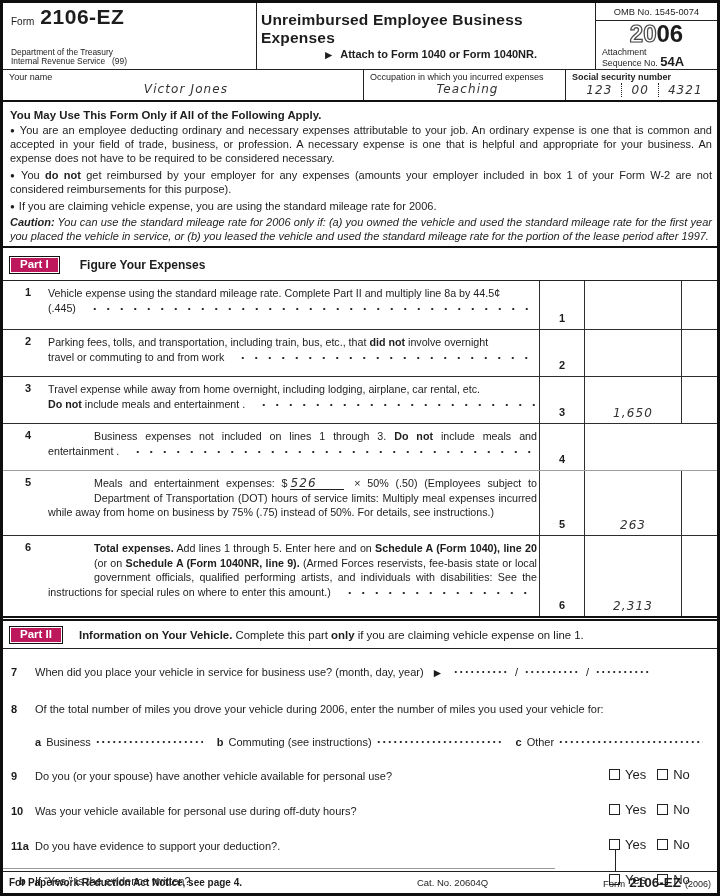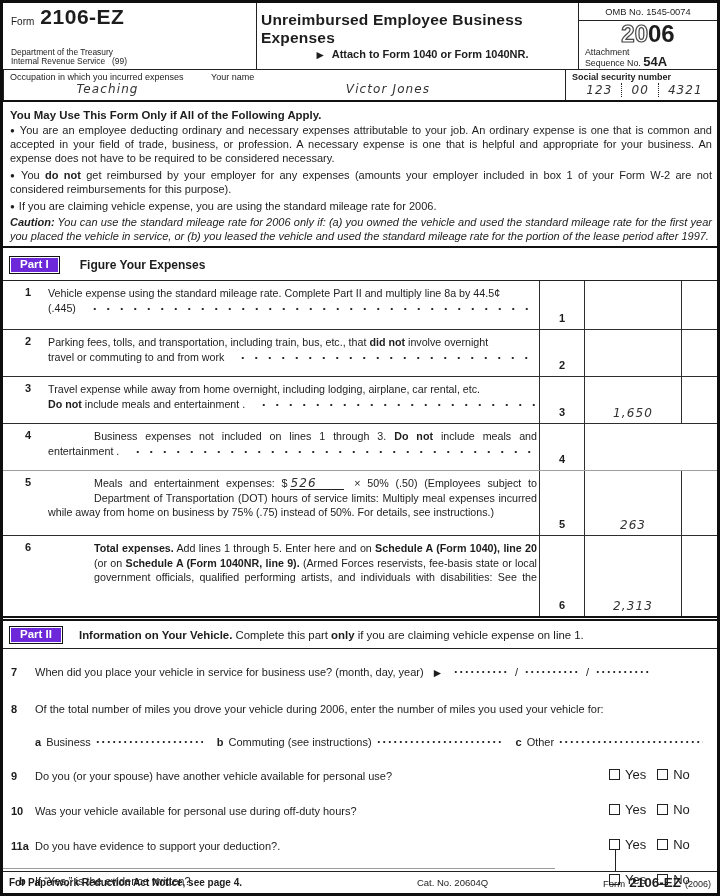--- a/index.html
+++ b/index.html
@@ -17,21 +17,21 @@
   .hdr-left{width:254px;border-right:1px solid #222;padding:4px 6px 2px 8px;box-sizing:border-box;
             display:flex;flex-direction:column;justify-content:space-between;}
   .formline{display:flex;align-items:flex-end;gap:6px;}
   .formword{font-size:10px;}
   .formnum{font-size:21px;font-weight:800;letter-spacing:.5px;line-height:20px;}
   .dept{font-size:8.4px;line-height:9.6px;}
   .hdr-center{flex:1;display:flex;flex-direction:column;align-items:center;justify-content:space-between;
               padding:8px 4px 9px;box-sizing:border-box;}
   .title{font-size:15.5px;font-weight:800;letter-spacing:.2px;}
   .attach{font-size:11px;font-weight:700;}
-  .hdr-right{width:139px;border-left:1px solid #222;box-sizing:border-box;display:flex;flex-direction:column;}
+  .hdr-right{width:122px;border-left:1px solid #222;box-sizing:border-box;display:flex;flex-direction:column;}
   .omb{font-size:9.3px;text-align:center;padding:4px 2px 3px;border-bottom:1px solid #222;}
   .year{text-align:center;font-size:24px;font-weight:800;line-height:24px;padding-top:1px;}
   .yr-out{color:#fff;-webkit-text-stroke:1.2px #4a4a4a;text-shadow:0 0 1px #555;}
   .attseq{font-size:8.8px;line-height:10px;padding:1px 0 0 6px;}
   .seqval{font-size:13px;font-weight:800;}
 
   
   .idrow{top:66px;height:33px;display:flex;border-top:1px solid #222;border-bottom:2px solid #111;box-sizing:border-box;}
   .idcell{box-sizing:border-box;padding:2px 0 0 6px;position:relative;}
   .idcell .lbl{font-size:9px;}
@@ -48,21 +48,21 @@
   .elig p{margin:3px 0;line-height:13.9px;text-align:justify;}
   .bullet{font-size:8px;vertical-align:1px;margin-right:4px;}
   .caution{line-height:13.5px;}
 
   .rule-thick{top:243px;border-top:2.5px solid #111;}
 
   
   .parthdr{display:flex;align-items:center;gap:20px;padding-left:6px;}
   .p1hdr{top:250px;height:24px;}
   .badge{border:1px solid #111;padding:1px;display:inline-block;}
-  .badge>span{display:block;background:#6d28d9;color:#fff;font-weight:700;font-size:11.5px;padding:0 9px 2px;}
+  .badge>span{display:block;background:#be185d;color:#fff;font-weight:700;font-size:11.5px;padding:0 9px 2px;}
   .p1title{font-size:12px;font-weight:800;}
 
   
   .table{top:277px;border-top:1.5px solid #222;}
   .exprow{display:flex;border-bottom:1px solid #2e2e2e;box-sizing:border-box;}
   .exprow.grayline{border-bottom-color:#9e9e9e;}
   .exprow:last-child{border-bottom:2px solid #111;}
   .txtcell{width:536px;position:relative;padding:5px 2px 0 45px;box-sizing:border-box;font-size:10.7px;}
   .lnum{position:absolute;left:22px;top:5px;font-weight:700;font-size:11px;}
   .tline{line-height:14.6px;white-space:nowrap;overflow:hidden;}
@@ -146,27 +146,27 @@
           <span class="yr-out">20</span><span>06</span>
         </div>
         <div class="attseq">
           <div>Attachment</div>
           <div><span>Sequence No.</span> <span class="seqval">54A</span></div>
         </div>
       </div>
     </div>
 
     <div class="abs idrow">
+      <div class="idcell idname">
+        <div class="lbl">Your name</div>
+        <div class="idval hand">Victor Jones</div>
+      </div>
       <div class="idcell idocc">
         <div class="lbl">Occupation in which you incurred expenses</div>
         <div class="idval hand">Teaching</div>
-      </div>
-      <div class="idcell idname">
-        <div class="lbl">Your name</div>
-        <div class="idval hand">Victor Jones</div>
       </div>
       <div class="idcell idssn">
         <div class="lbl b">Social security number</div>
         <div class="ssnval">
           <span class="hand">123</span>
             <span class="ssep"></span>
             <span class="hand">00</span>
             <span class="ssep"></span>
             <span class="hand">4321</span>
         </div>
@@ -261,20 +261,21 @@
           </div>
           <div class="centcol"></div>
         </div>
         <div class="exprow" style="height: 82px;">
           <div class="txtcell">
             <span class="lnum">6</span>
             <div class="tline just"><span><span class="b">Total expenses.</span><span> Add lines 1 through 5. Enter here and on </span><span class="b">Schedule A (Form 1040), line 20</span></span></div>
             <div class="tline just"><span><span>(or on </span><span class="b">Schedule A (Form 1040NR, line 9).</span><span> (Armed Forces reservists, fee-basis state or local</span></span></div>
             <div class="tline just"><span><span>government officials, qualified performing artists, and individuals with disabilities: See the</span></span></div>
             <div class="tline withdots">
+              <span><span>instructions for special rules on where to enter this amount.)</span></span>
               <span class="dotfill"></span>
             </div>
           </div>
           <div class="numcol">6</div>
           <div class="amtcol">
             <span class="hand">2,313</span>
           </div>
           <div class="centcol"></div>
         </div>
       </div>

